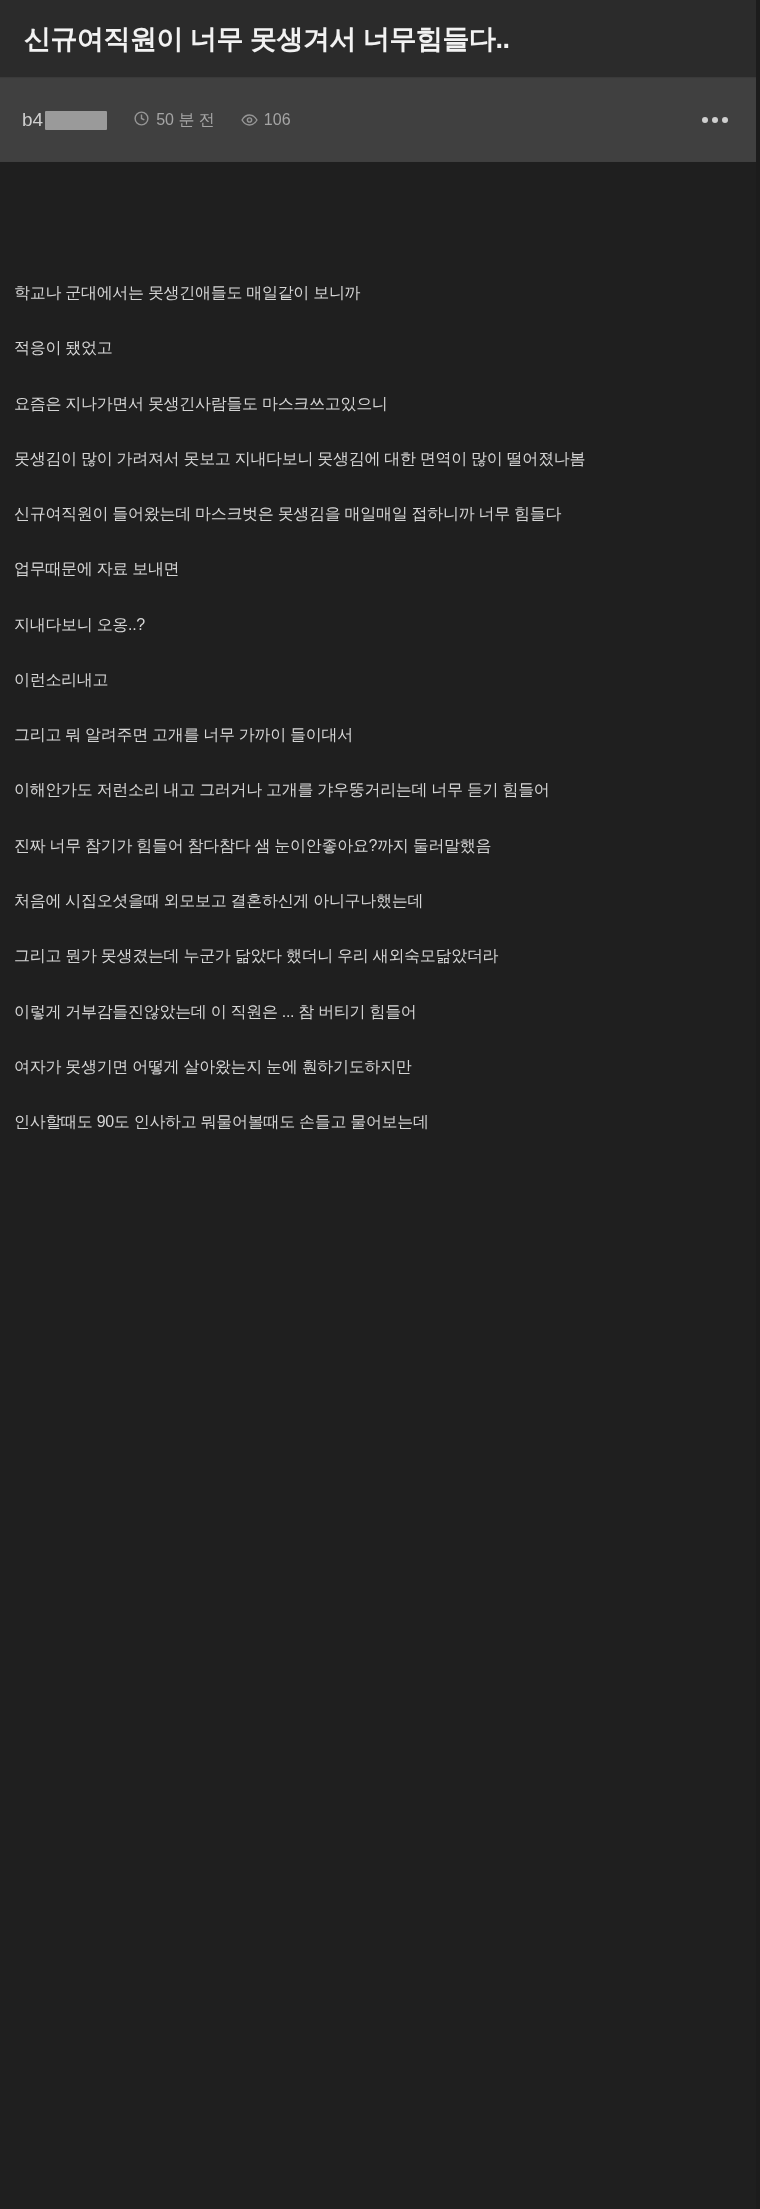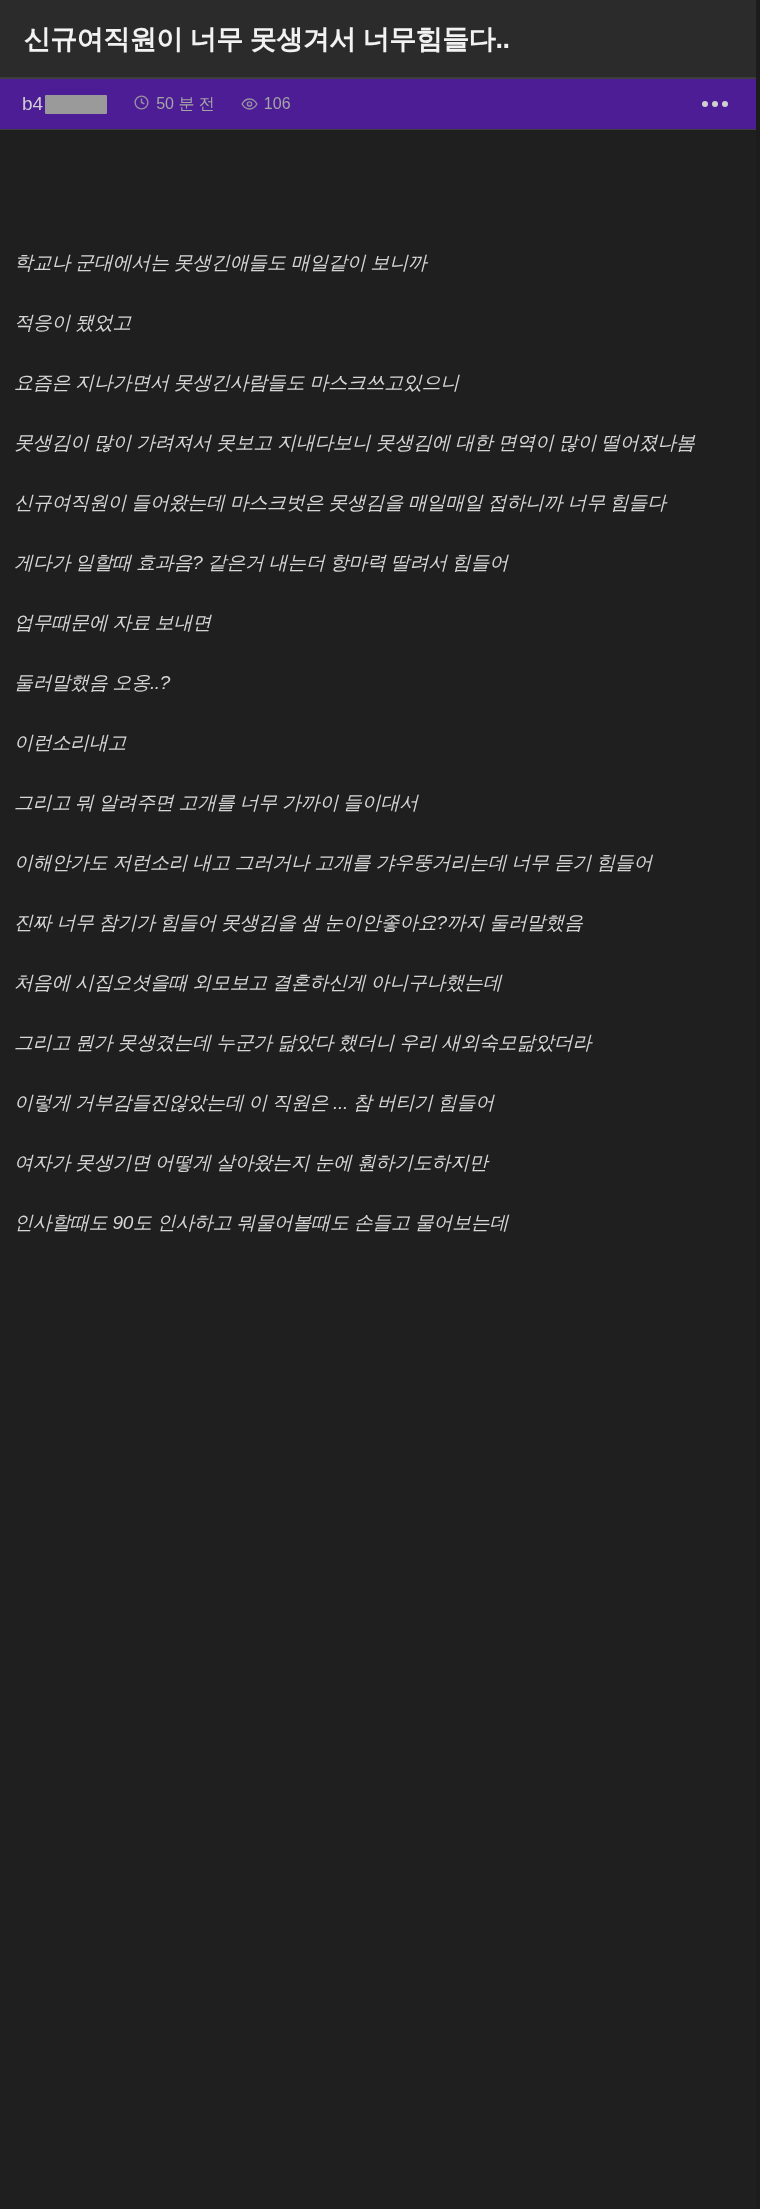--- a/index.html
+++ b/index.html
@@ -33,26 +33,26 @@
     font-size: 27px;
     line-height: 1.3;
     color: #f2f2f2;
     font-weight: 600;
     letter-spacing: -0.5px;
     margin: 0;
   }
 
   
   .meta-bar {
-    background: #4c1d95;
+    background: #404040;
     border-top: 1px solid #3f3f3f;
     border-bottom: 1px solid #3f3f3f;
     display: flex;
     align-items: center;
-    padding: 8px 22px;
+    padding: 24px 22px;
     min-height: 34px;
   }
   .meta-left {
     display: flex;
     align-items: center;
     gap: 0px;
     flex: 1;
   }
   .author-name {
     font-size: 19px;
@@ -103,28 +103,27 @@
   .gap-area {
     height: 118px;
     background: #1f1f1f;
   }
 
   
   .post-body {
     padding: 0 14px 40px 14px;
   }
   .para {
-    font-size: 19px;
+    font-size: 16px;
     line-height: 1.58;
     color: #d6d6d6;
     margin: 0 0 30px 0;
     letter-spacing: -0.3px;
     word-break: keep-all;
     white-space: pre-wrap;
-    font-style: italic;
   }
   .para:last-child { margin-bottom: 0; }
 </style>
 </head>
 <body>
 
 <div class="page">
 
   <div class="title-bar">
     <h1 class="post-title">신규여직원이 너무 못생겨서 너무힘들다..</h1>
@@ -164,27 +163,26 @@
   </div>
 
   <div class="gap-area"></div>
 
   <div class="post-body">
     <p class="para">학교나 군대에서는 못생긴애들도 매일같이 보니까</p>
     <p class="para">적응이 됐었고</p>
     <p class="para">요즘은 지나가면서 못생긴사람들도 마스크쓰고있으니</p>
     <p class="para">못생김이 많이 가려져서 못보고 지내다보니 못생김에 대한 면역이 많이 떨어졌나봄</p>
     <p class="para">신규여직원이 들어왔는데 마스크벗은 못생김을 매일매일 접하니까 너무 힘들다</p>
-    <p class="para">게다가 일할때 효과음? 같은거 내는더 항마력 딸려서 힘들어</p>
     <p class="para">업무때문에 자료 보내면</p>
-    <p class="para">둘러말했음 오옹..?</p>
+    <p class="para">지내다보니 오옹..?</p>
     <p class="para">이런소리내고</p>
     <p class="para">그리고 뭐 알려주면 고개를 너무 가까이 들이대서</p>
     <p class="para">이해안가도 저런소리 내고 그러거나 고개를 갸우뚱거리는데 너무 듣기 힘들어</p>
-    <p class="para">진짜 너무 참기가 힘들어 못생김을 샘 눈이안좋아요?까지 둘러말했음</p>
+    <p class="para">진짜 너무 참기가 힘들어 참다참다 샘 눈이안좋아요?까지 둘러말했음</p>
     <p class="para">처음에 시집오셧을때 외모보고 결혼하신게 아니구나했는데</p>
     <p class="para">그리고 뭔가 못생겼는데 누군가 닮았다 했더니 우리 새외숙모닮았더라</p>
     <p class="para">이렇게 거부감들진않았는데 이 직원은 ... 참 버티기 힘들어</p>
     <p class="para">여자가 못생기면 어떻게 살아왔는지 눈에 훤하기도하지만</p>
     <p class="para">인사할때도 90도 인사하고 뭐물어볼때도 손들고 물어보는데</p>
   </div>
 
 </div>
 
 </body></html>

